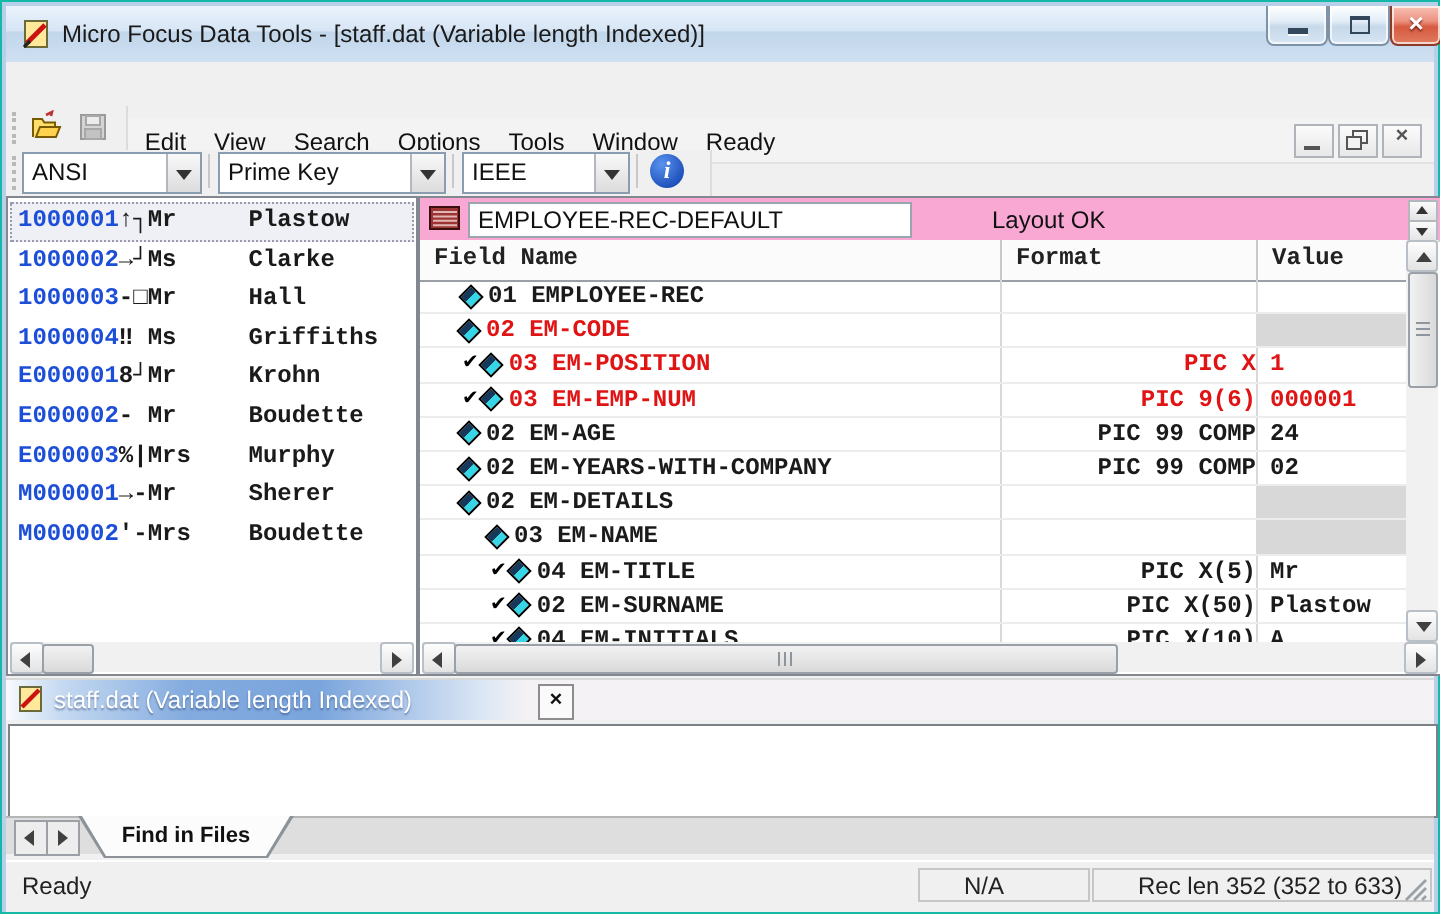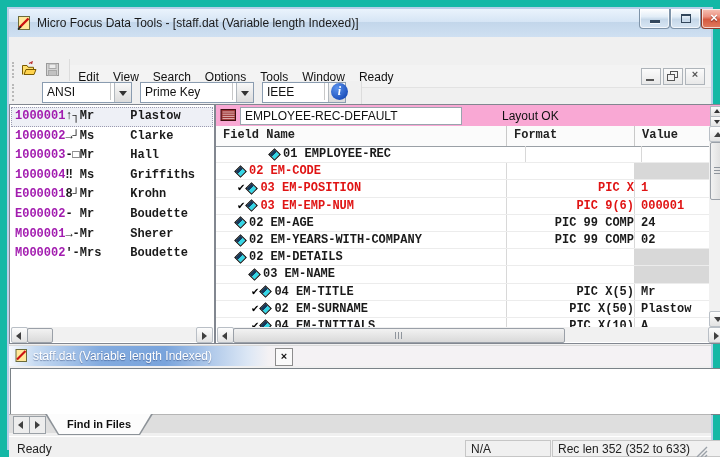--- a/index.html
+++ b/index.html
@@ -1,17 +1,17 @@
 <!DOCTYPE html>
 <html><head>
 <meta charset="utf-8">
 <style>
   html,body{margin:0;padding:0;width:720px;height:457px;overflow:hidden;
     font-family:"Liberation Sans",sans-serif;background:#d8e4f0;}
-  .window{position:absolute;inset:0;background:#f0f0f0;border:7px solid #14b8a6;
+  .window{position:absolute;inset:0;background:#f0f0f0;border:1px solid #14b8a6;
     box-shadow:inset 0 0 0 2px #b7cfe8, inset 0 -3px 0 #bfe3f5;}
   
   .titlebar{position:absolute;left:2px;top:2px;right:2px;height:28px;
     background:linear-gradient(#eaf3fc,#d6e5f5 45%,#c2d6ea 46%,#cfe0f2);}
   .title-text{position:absolute;left:28px;top:7px;font-size:12px;color:#1a1a1a;white-space:nowrap;}
   .appicon{position:absolute;width:16px;height:16px;}
   .cap-btn{position:absolute;top:0;height:19px;border:1px solid #7e93a8;border-top:none;
     border-radius:0 0 4px 4px;background:linear-gradient(#ffffff,#e2edf7 40%,#c6d8e9 55%,#d8e6f4);
     box-shadow:inset 0 0 0 1px rgba(255,255,255,.7);}
   .cap-btn.close{background:linear-gradient(#f6c3b6,#ec9180 40%,#d65a40 55%,#e07c60);border-color:#8e3a29;}
@@ -26,35 +26,35 @@
   .mdi-btn{width:18px;height:15px;border:1px solid #aeb4ba;background:linear-gradient(#fbfbfb,#e8e8e8);position:relative;}
   .mdi-min{position:absolute;left:4px;bottom:3px;width:8px;height:2px;background:#555;}
   .mdi-rest-b{position:absolute;left:6px;top:2px;width:6px;height:5px;border:1px solid #555;}
   .mdi-rest-f{position:absolute;left:3px;top:5px;width:6px;height:5px;border:1px solid #555;background:#f2f2f2;}
   .mdi-x{position:absolute;left:0;right:0;top:-1px;text-align:center;font-size:11px;font-weight:bold;color:#555;}
   
   .toolbar1{position:absolute;left:2px;top:52px;width:60px;height:22px;background:#f0f0f0;border-right:1px solid #dcdcdc;}
   .grip{position:absolute;left:3px;top:3px;bottom:3px;width:0;border-left:2px dotted #b9b9b9;}
   .tbtn{position:absolute;top:2px;width:20px;height:18px;}
   .toolbar2{position:absolute;left:2px;top:74px;width:352px;height:23px;background:#f0f0f0;border-right:1px solid #dcdcdc;}
-  .combo{position:absolute;top:1px;height:19px;border:1px solid #8a9cb0;background:#fff;margin-left:25px;}
+  .combo{position:absolute;top:1px;height:19px;border:1px solid #8a9cb0;background:#fff;}
   .combo .cv{position:absolute;left:4px;top:2px;font-size:12px;color:#111;white-space:nowrap;}
   .combo .cbtn{position:absolute;right:0;top:0;bottom:0;width:16px;background:linear-gradient(#f8f8f8,#dcdcdc);border-left:1px solid #b2b8be;}
   .tri-dn{position:absolute;left:50%;top:50%;margin:-2px 0 0 -4px;width:0;height:0;border-left:4px solid transparent;border-right:4px solid transparent;border-top:5px solid #333;}
   .tsep{position:absolute;top:2px;height:17px;width:0;border-left:1px solid #c8c8c8;}
   .info-icn{position:absolute;width:17px;height:17px;border-radius:50%;
     background:radial-gradient(circle at 35% 30%,#5b93ee,#1c4fba 75%);color:#fff;
     font-family:"Liberation Serif",serif;font-style:italic;font-weight:bold;font-size:12px;text-align:center;line-height:17px;}
   
   .mono{font-family:"Liberation Mono","DejaVu Sans Mono",monospace;font-weight:700;}
   .left-panel{position:absolute;left:2px;top:97px;width:204px;height:238px;background:#fff;border:1px solid #828790;}
   .lrows{position:absolute;left:1px;top:2px;right:1px;bottom:16px;overflow:hidden;}
   .lrow{height:19.6px;line-height:19.6px;padding-left:4px;white-space:pre;font-size:12px;color:#1a1a1a;}
   .lrow.sel{background:#eef0f6;outline:1px dotted #9a9ab0;outline-offset:-1px;}
-  .lrow .rid{color:#a21caf;}
+  .lrow .rid{color:#1d4ed8;}
   .right-panel{position:absolute;left:208px;top:97px;width:510px;height:238px;background:#fff;border:1px solid #828790;}
   .rp-header{position:absolute;left:0;top:0;right:0;height:21px;background:#f9a8d4;border-bottom:1px solid #d0d0d0;}
   .rec-name-box{position:absolute;left:24px;top:2px;width:216px;height:16px;background:#fff;border:1px solid #9aa4ae;font-size:12px;color:#111;line-height:16px;padding-left:4px;white-space:nowrap;}
   .layout-ok{position:absolute;left:286px;top:4px;font-size:12px;color:#111;}
   .spinner{position:absolute;right:2px;top:1px;width:14px;height:19px;}
   .spin-btn{position:absolute;left:0;width:13px;height:9px;border:1px solid #b2b8be;background:linear-gradient(#fbfbfb,#e4e4e4);}
   .tri-up-s{position:absolute;left:3px;top:2px;width:0;height:0;border-left:3px solid transparent;border-right:3px solid transparent;border-bottom:4px solid #333;}
   .tri-dn-s{position:absolute;left:3px;top:3px;width:0;height:0;border-left:3px solid transparent;border-right:3px solid transparent;border-top:4px solid #333;}
   .thead{position:absolute;left:0;top:21px;right:17px;height:20px;background:#fbfbfb;border-bottom:1px solid #9aa0a6;display:flex;}
   .thcell{font-size:12px;line-height:19px;padding-left:7px;color:#222;border-right:1px solid #c9c9c9;box-sizing:border-box;}
@@ -94,21 +94,21 @@
   .tabstrip{position:absolute;left:2px;top:407px;right:2px;height:22px;background:#f0f0f0;}
   .strip-band{position:absolute;left:0;top:0;right:0;height:18px;background:#dedede;border-top:1px solid #b5b5b5;}
   .nav-btn{position:absolute;top:2px;width:15px;height:16px;border:1px solid #9aa0a6;background:#ededed;}
   .ftab{position:absolute;left:36px;top:0px;width:108px;height:21px;
     clip-path:polygon(0 0,100% 0,calc(100% - 13px) 100%,13px 100%);background:#8c9298;text-decoration:underline;}
   .ftab-in{position:absolute;left:1px;top:0px;width:106px;height:20px;
     clip-path:polygon(1px 0,105px 0,calc(100% - 13px) 100%,13px 100%);background:#fcfcfc;
     text-align:center;font-size:11px;font-weight:bold;color:#111;line-height:20px;}
   .statusbar{position:absolute;left:2px;top:429px;right:2px;height:25px;background:#f0f0f0;border-top:1px solid #ffffff;}
   .status-msg{position:absolute;left:8px;top:5px;font-size:12px;color:#222;}
-  .status-panel{position:absolute;top:3px;height:17px;border:1px solid #c6c6c6;font-size:12px;color:#222;line-height:16px;padding-left:5px;box-sizing:border-box;background:#f0f0f0;}
+  .status-panel{position:absolute;top:3px;height:17px;border:1px solid #c6c6c6;font-size:12px;color:#222;line-height:16px;padding-left:22px;box-sizing:border-box;background:#f0f0f0;}
   .resize-grip{position:absolute;right:3px;top:7px;width:13px;height:13px;}
 </style>
 </head>
 <body>
 
 <div class="window">
 
   <div class="titlebar">
     <span class="appicon" style="left:7px;top:6px;">
       <svg width="16" height="16">
@@ -203,20 +203,21 @@
   </div>
 
   <div class="left-panel">
     <div class="lrows mono" id="record-rows">
         <div class="lrow sel"><span class="rid">1000001</span><span>↑┐</span><span>Mr     Plastow</span></div>
         <div class="lrow"><span class="rid">1000002</span><span>→┘</span><span>Ms     Clarke</span></div>
         <div class="lrow"><span class="rid">1000003</span><span>-□</span><span>Mr     Hall</span></div>
         <div class="lrow"><span class="rid">1000004</span><span>‼ </span><span>Ms     Griffiths</span></div>
         <div class="lrow"><span class="rid">E000001</span><span>8┘</span><span>Mr     Krohn</span></div>
         <div class="lrow"><span class="rid">E000002</span><span>- </span><span>Mr     Boudette</span></div>
+        <div class="lrow"><span class="rid">E000003</span><span>%|</span><span>Mrs    Murphy</span></div>
         <div class="lrow"><span class="rid">M000001</span><span>→-</span><span>Mr     Sherer</span></div>
         <div class="lrow"><span class="rid">M000002</span><span>'-</span><span>Mrs    Boudette</span></div>
       </div>
     <div class="sb-track-h" style="left:1px;right:1px;bottom:1px;">
       <span class="sb-btn" style="left:0;top:0;width:15px;height:14px;">
           <span class="tri l"></span>
         </span>
       <span class="sb-thumb-h" style="left:16px;width:24px;"></span>
       <span class="sb-btn" style="right:0;top:0;width:15px;height:14px;">
           <span class="tri r"></span>
@@ -243,21 +244,21 @@
           </span>
       </span>
     </div>
     <div class="thead mono">
       <div class="thcell" style="width:291px;">Field Name</div>
       <div class="thcell" style="width:128px;">Format</div>
       <div class="thcell" style="width:74px;border-right:none;">Value</div>
     </div>
     <div class="tbody mono" id="layout-rows">
         <div class="trow">
-          <div class="tcell field" style="padding-left: 6px; margin-left: 48px;"><span class="diamond"></span><span>01 EMPLOYEE-REC</span></div>
+          <div class="tcell field" style="padding-left: 21px;"><span class="diamond"></span><span>01 EMPLOYEE-REC</span></div>
           <div class="tcell fmt"></div>
           <div class="tcell val"></div>
         </div>
         <div class="trow red">
           <div class="tcell field" style="padding-left: 20px;"><span class="diamond"></span><span>02 EM-CODE</span></div>
           <div class="tcell fmt"></div>
           <div class="tcell val group"></div>
         </div>
         <div class="trow red">
           <div class="tcell field" style="padding-left: 21px;"><span class="check">✔</span><span class="diamond"></span><span>03 EM-POSITION</span></div>

